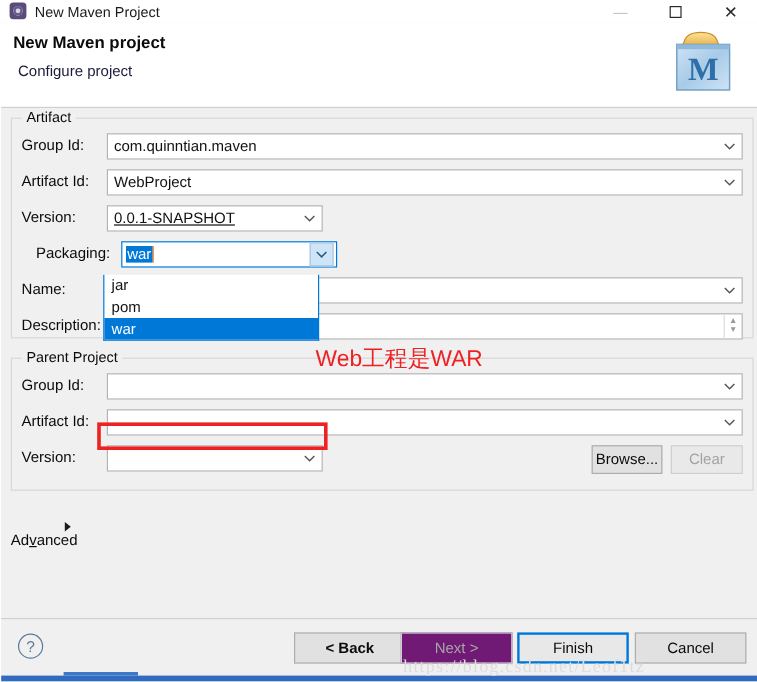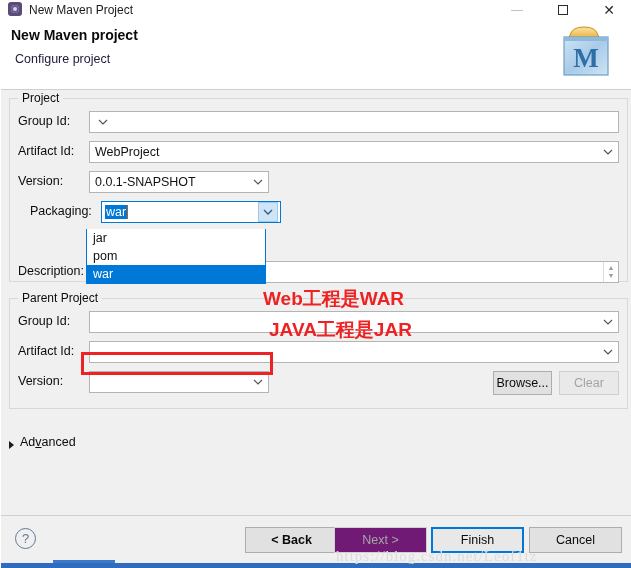--- a/index.html
+++ b/index.html
@@ -178,41 +178,41 @@
   .redbox {
     position: absolute;
     border: 3px solid #ee2222;
     z-index: 40;
     pointer-events: none;
   }
 
   .annot {
     position: absolute;
     color: #ee2222;
-    font-weight: bold;
+    font-weight: normal;
     font-size: 19px;
     white-space: nowrap;
     z-index: 35;
     text-align: left;
   }
 
   .btn {
     position: absolute;
     height: 24px;
     background: #e1e1e1;
     border: 1px solid #adadad;
     font-size: 12.5px; color: #0b0b0b;
     display: flex; align-items: center; justify-content: center;
   }
   .btn.disabled { color: #a3a3a3; border-color: #cfcfcf; background: #e9e9e9; }
 
   .advanced {
     position: absolute; left: 8px; top: 345px;
     font-size: 12.5px; color: #0b0b0b;
-    display: flex; align-items: flex-end;
+    display: flex; align-items: flex-end; flex-direction: column;
   }
   .advanced .tri {
     width: 0; height: 0;
     border-left: 5px solid #1a1a1a;
     border-top: 4px solid transparent;
     border-bottom: 4px solid transparent;
     margin-right: 6px;
   }
   .advanced .ul { text-decoration: underline; }
 
@@ -305,25 +305,26 @@
         <rect x="8" y="14" width="44" height="38" fill="url(#boxg)" stroke="#6f9fc4" stroke-width="1.2"></rect>
         <rect x="8" y="14" width="44" height="4" fill="#8fb9da"></rect>
         <text x="30" y="44" font-family="Liberation Serif, serif" font-size="27" font-weight="bold" fill="#2f6fa8" text-anchor="middle">M</text>
       </svg>
     </div>
   </div>
 
   <div class="body">
 
     <fieldset class="group" id="artifact-group">
-      <div class="legend">Project</div>
+      <div class="legend">Artifact</div>
 
       <div class="row" style="top:12px;">
         <div class="lbl">Group Id:</div>
         <div class="field" style="left:79px; width:530px;">
+          <div class="val">com.quinntian.maven</div>
           <div class="caret">
             <svg width="10" height="6" viewBox="0 0 10 6">
                 <path d="M1 1 L5 5 L9 1" fill="none" stroke="#555" stroke-width="1.2"></path>
               </svg>
           </div>
         </div>
       </div>
 
       <div class="row" style="top:42px;">
         <div class="lbl">Artifact Id:</div>
@@ -332,21 +333,21 @@
           <div class="caret">
             <svg width="10" height="6" viewBox="0 0 10 6">
                 <path d="M1 1 L5 5 L9 1" fill="none" stroke="#555" stroke-width="1.2"></path>
               </svg>
           </div>
         </div>
       </div>
 
       <div class="row" style="top:72px;">
         <div class="lbl">Version:</div>
-        <div class="field" style="left:79px; width:180px;">
+        <div class="field" style="left:79px; width:180px;text-decoration:underline;">
           <div class="val">0.0.1-SNAPSHOT</div>
           <div class="caret">
             <svg width="10" height="6" viewBox="0 0 10 6">
                 <path d="M1 1 L5 5 L9 1" fill="none" stroke="#555" stroke-width="1.2"></path>
               </svg>
           </div>
         </div>
       </div>
 
       <div class="row" style="top:102px;margin-left:12px;">
@@ -356,20 +357,31 @@
             <span class="sel">war</span><span class="cursor"></span>
           </div>
           <div class="drop-btn">
             <svg width="10" height="6" viewBox="0 0 10 6">
                 <path d="M1 1 L5 5 L9 1" fill="none" stroke="#2a5b8a" stroke-width="1.3"></path>
               </svg>
           </div>
         </div>
       </div>
 
+      <div class="row" style="top:132px;">
+        <div class="lbl">Name:</div>
+        <div class="field" style="left:79px; width:530px;">
+          <div class="val"></div>
+          <div class="caret">
+            <svg width="10" height="6" viewBox="0 0 10 6">
+                <path d="M1 1 L5 5 L9 1" fill="none" stroke="#555" stroke-width="1.2"></path>
+              </svg>
+          </div>
+        </div>
+      </div>
 
       <div class="row" style="top:162px;">
         <div class="lbl">Description:</div>
         <div class="field" style="left:79px; width:530px; padding-right:0;">
           <div class="val"></div>
           <div class="spin">
             <span>▲</span>
             <span>▼</span>
           </div>
         </div>
@@ -419,21 +431,20 @@
                 <path d="M1 1 L5 5 L9 1" fill="none" stroke="#555" stroke-width="1.2"></path>
               </svg>
           </div>
         </div>
         <div class="btn" style="left:483px; top:0px; width:59px;">Browse...</div>
         <div class="btn disabled" style="left:549px; top:0px; width:60px;">Clear</div>
       </div>
     </fieldset>
 
     <div class="annot" style="left:262px; top:196px;">Web工程是WAR</div>
-    <div class="annot" style="left:268px; top:227px;">JAVA工程是JAR</div>
 
     <div class="advanced">
       <div class="tri"></div>
       <div><span>Ad</span><span class="ul">v</span><span>anced</span></div>
     </div>
   </div>
 
   <div class="footer">
     <div class="help-icon">?</div>
     <div class="fbtn" style="left:244px;font-weight:bold;">&lt; Back</div>

